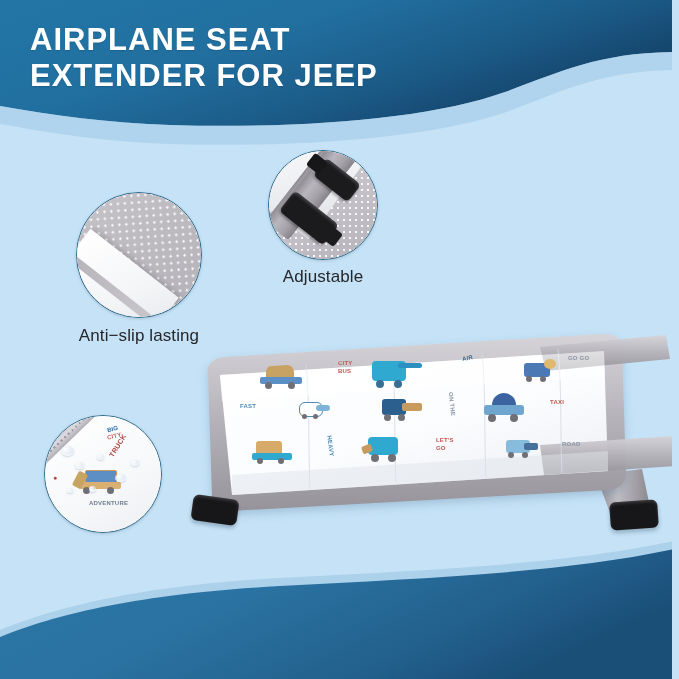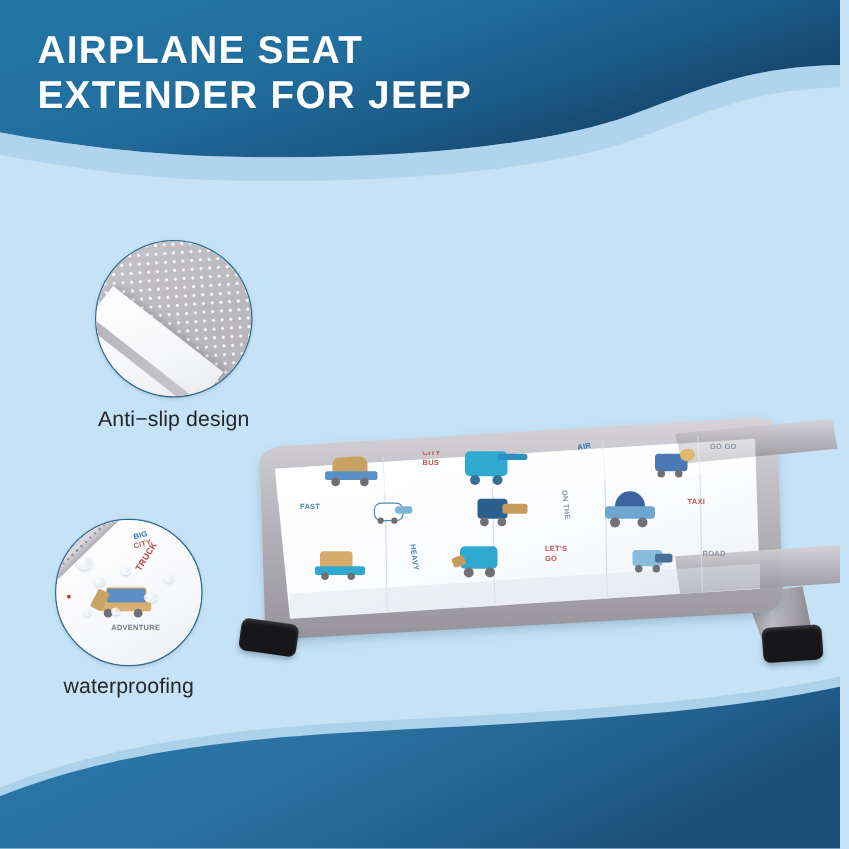--- a/index.html
+++ b/index.html
@@ -216,23 +216,36 @@
   </div>
 
   <div class="callout" style="left:76px;top:192px;">
     <div class="circle" style="width:124px;height:124px;">
       <div class="inner">
         <div class="fab-dots"></div>
         <div class="fab-dots-fold"></div>
         <div class="fold-edge"></div>
       </div>
     </div>
-    <div class="cap" style="top:134px;">Anti−slip design</div>
+    <div class="cap" style="top:134px;">Anti−slip lasting</div>
   </div>
 
+  <div class="callout" style="left:268px;top:150px;">
+    <div class="circle" style="width:108px;height:108px;">
+      <div class="inner">
+        <div class="adj-base"></div>
+        <div class="adj-white"></div>
+        <div class="adj-strap s1"></div>
+        <div class="adj-strap s2"></div>
+        <div class="buckle bk-b"></div>
+        <div class="buckle bk-a"></div>
+      </div>
+    </div>
+    <div class="cap" style="top:117px;">Adjustable</div>
+  </div>
 
 
   <div class="callout" style="left:44px;top:415px;">
     <div class="circle" style="width:116px;height:116px;">
       <div class="inner">
         <div class="wp-base"></div>
         <div class="wp-hem"></div>
         <div class="wp-hem-stitch"></div>
 
         <div class="tag" style="left:62px;top:10px;font-size:6px;color:#2e6fa8;transform:rotate(-14deg);">BIG</div>
@@ -251,21 +264,20 @@
 
         <div class="drop" style="left:16px;top:30px;width:13px;height:10px;"></div>
         <div class="drop" style="left:30px;top:46px;width:9px;height:7px;"></div>
         <div class="drop" style="left:52px;top:38px;width:7px;height:6px;"></div>
         <div class="drop" style="left:70px;top:58px;width:11px;height:8px;"></div>
         <div class="drop" style="left:44px;top:70px;width:7px;height:6px;"></div>
         <div class="drop" style="left:86px;top:44px;width:8px;height:6px;"></div>
         <div class="drop" style="left:22px;top:72px;width:6px;height:5px;"></div>
       </div>
     </div>
-    <div class="cap" style="top:124px;">waterproofing</div>
   </div>
 
   <div id="product">
     <svg class="mat-svg" width="570" height="230" viewBox="0 0 570 230">
       <defs>
         <linearGradient id="gTrim" x1="0" y1="0" x2="0" y2="1">
           <stop offset="0" stop-color="#d6d4d9"></stop>
           <stop offset="0.5" stop-color="#b4b2b8"></stop>
           <stop offset="1" stop-color="#96949a"></stop>
         </linearGradient>

